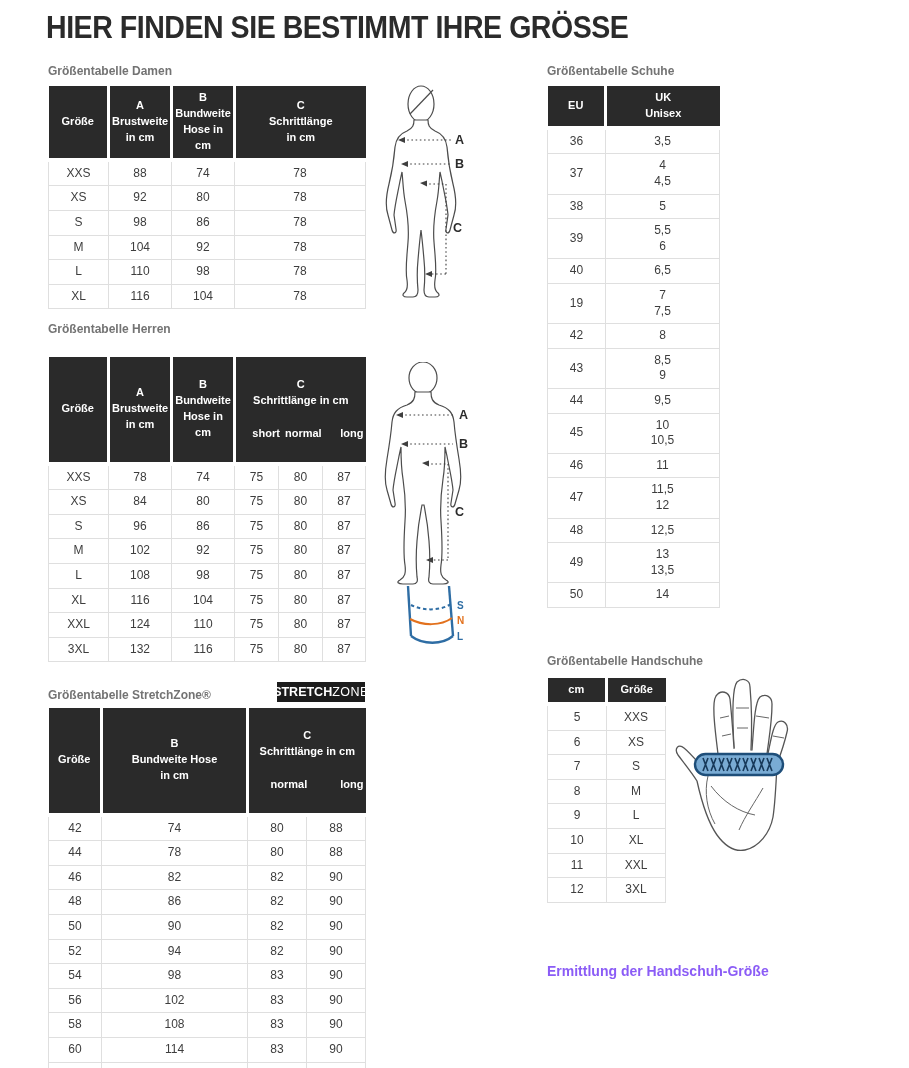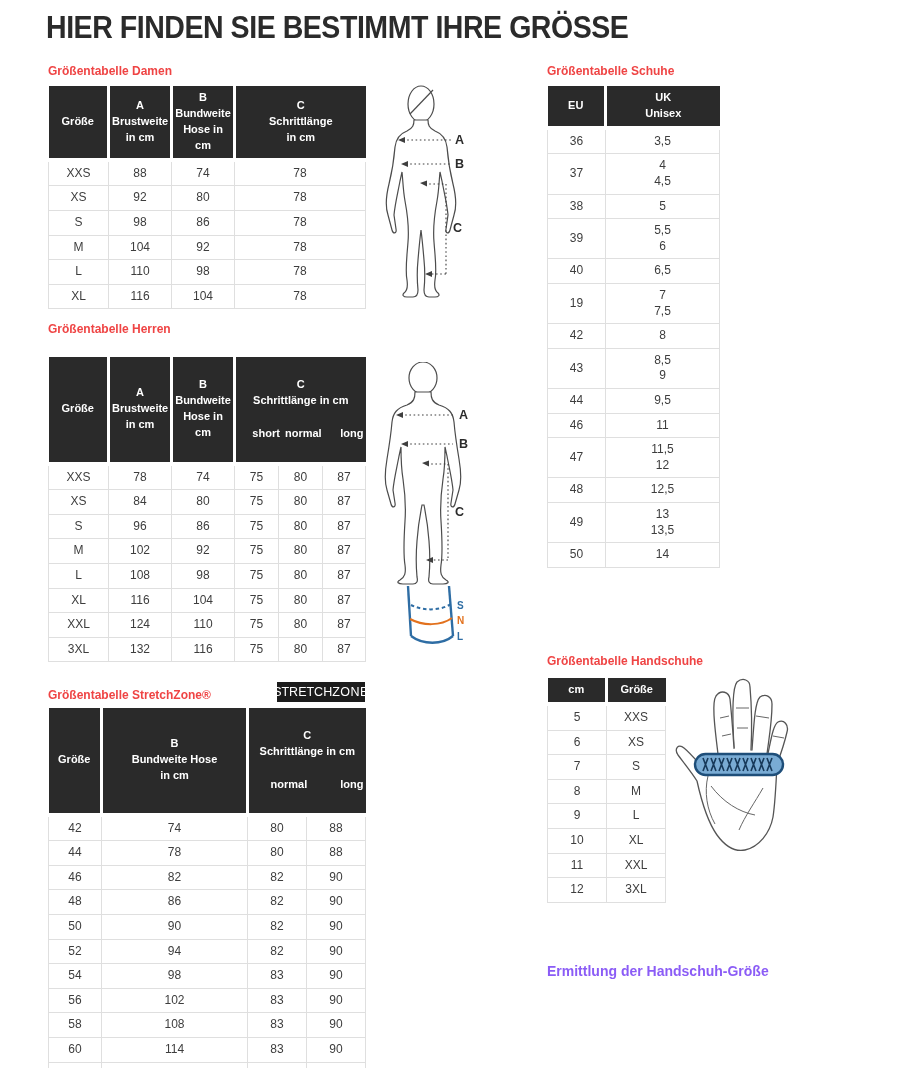--- a/index.html
+++ b/index.html
@@ -8,42 +8,42 @@
     position:relative; width:909px; height:1068px; background:#fff;
     font-family:"Liberation Sans", sans-serif; color:#3d3d3d; overflow:hidden;
   }
   .abs { position:absolute; }
 
   #page-title {
     left:46px; top:10px;
     font-size:31px; font-weight:800; color:#2b2b2b; letter-spacing:-.5px;
     transform:scaleX(.92); transform-origin:left top; white-space:nowrap;
   }
-  .tbl-label { font-size:12px; font-weight:700; color:#ef4444; white-space:nowrap; }
+  .tbl-label { font-size:12px; font-weight:700; color:#737373; white-space:nowrap; }
 
   table.size-table { border-collapse:collapse; table-layout:fixed; background:#fff; }
   table.size-table th {
     background:#2a2a2a; color:#fff; font-weight:700; font-size:11px; line-height:1.45;
     text-align:center; vertical-align:middle; padding:4px 2px; white-space:pre-line;
     border-right:3px solid #fff; border-bottom:4px solid #fff;
   }
   table.size-table th:last-child { border-right:0; }
   table.size-table td {
     border:1px solid #dfdfdf; text-align:center; font-size:12px; color:#3d3d3d;
     padding:4px 2px; white-space:pre-line; line-height:1.3;
   }
   .c-sub { display:flex; margin-top:1px; }
   .c-sub span { flex:1; text-align:right; }
 
   #sz-badge {
     left:277px; top:682px; width:88px; height:20px; background:#1c1c1c; color:#fff;
     display:flex; align-items:center; justify-content:center;
     font-size:12.5px; white-space:nowrap;
   }
-  #sz-badge .b1 { font-weight:400; }
+  #sz-badge .b1 { font-weight:700; }
   #sz-badge .b2 { font-weight:400; letter-spacing:.5px; }
 
   .figure { position:absolute; }
   .fig-label { position:absolute; font-size:12.5px; font-weight:700; color:#2b2b2b; line-height:1; }
   .cuff-label { position:absolute; font-size:10px; font-weight:700; line-height:1; }
   .blue { color:#2e6da4; } .orange { color:#e2711d; }
 
   #glove-info { left:547px; top:960px; width:350px; font-size:12.5px; line-height:1.62; color:#3e3e3e; }
   #glove-info h3 { font-size:14px; font-weight:700; color:#8b5cf6; margin-bottom:2px; }
 </style>
@@ -422,20 +422,25 @@
         <tr>
           <td>43</td>
           <td>8,5
 9</td>
         </tr>
         <tr>
           <td>44</td>
           <td>9,5</td>
         </tr>
         <tr>
+          <td>45</td>
+          <td>10
+10,5</td>
+        </tr>
+        <tr>
           <td>46</td>
           <td>11</td>
         </tr>
         <tr>
           <td>47</td>
           <td>11,5
 12</td>
         </tr>
         <tr>
           <td>48</td>

